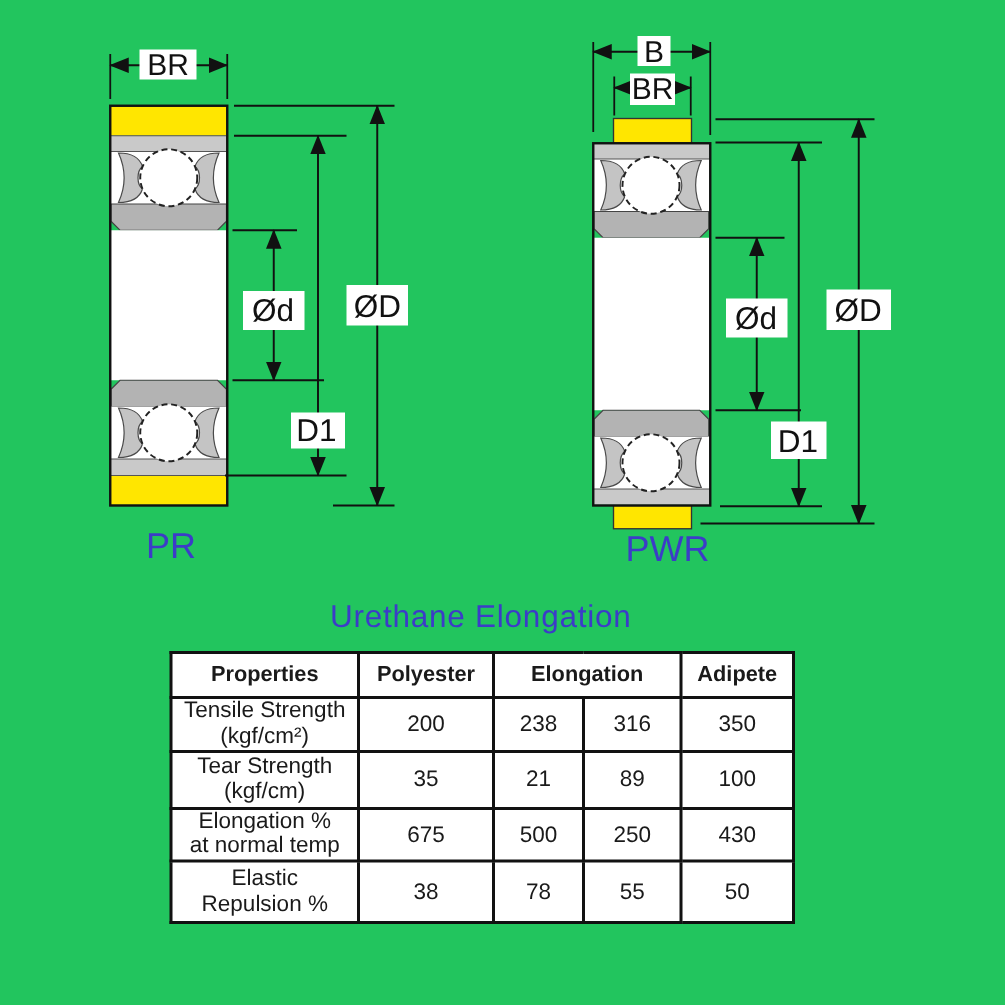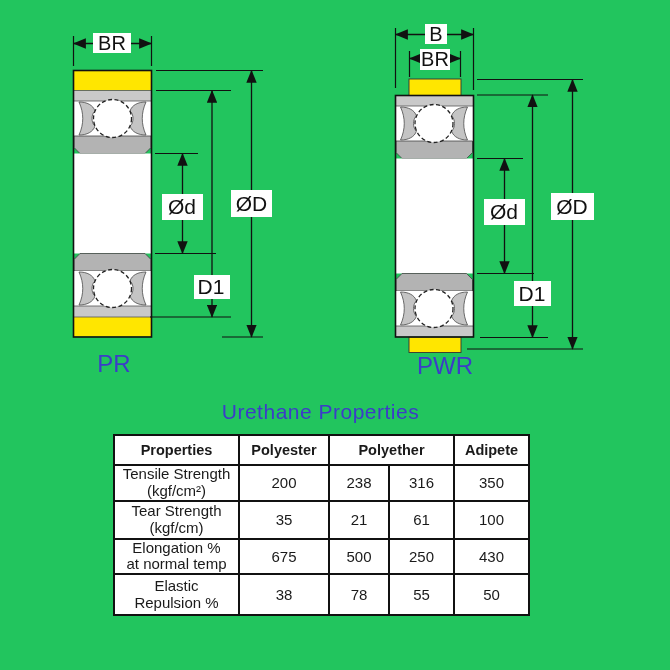--- a/index.html
+++ b/index.html
@@ -142,49 +142,49 @@
         <line x1="477" y1="158.5" x2="523" y2="158.5" stroke="#111" stroke-width="1.2"></line>
         <line x1="477" y1="273.5" x2="534" y2="273.5" stroke="#111" stroke-width="1.2"></line>
         <line x1="504.5" y1="158.5" x2="504.5" y2="273.5" stroke="#111" stroke-width="1.3" marker-start="url(#ah)" marker-end="url(#ah)"></line>
         <rect x="484" y="199" width="41" height="26" fill="#fff"></rect>
         <text x="504" y="219" text-anchor="middle" class="dimlabel">Ød</text>
       </g>
       <text x="445" y="374" text-anchor="middle" class="bluename">PWR</text>
     </g>
   </svg>
 
-  <div class="tbl-title">Urethane Properties</div>
+  <div class="tbl-title">Urethane Elongation</div>
 
   <table class="ptable">
     <colgroup>
         <col style="width:125px">
         <col style="width:90px">
         <col style="width:60px">
         <col style="width:65px">
         <col style="width:75px">
       </colgroup>
     <tbody>
         <tr style="height:30px">
       <th>Properties</th>
       <th>Polyester</th>
-      <th colspan="2">Polyether</th>
+      <th colspan="2">Elongation</th>
       <th>Adipete</th>
     </tr>
     <tr style="height:34px">
       <td class="rowlabel"><span>Tensile Strength</span><span class="l2">(kgf/cm²)</span></td>
       <td>200</td>
       <td>238</td>
       <td>316</td>
       <td>350</td>
     </tr>
     <tr style="height:38px">
       <td class="rowlabel"><span>Tear Strength</span><span class="l2">(kgf/cm)</span></td>
       <td>35</td>
       <td>21</td>
-      <td>61</td>
+      <td>89</td>
       <td>100</td>
     </tr>
     <tr style="height:35px">
       <td class="rowlabel"><span>Elongation %</span><span class="l2">at normal temp</span></td>
       <td>675</td>
       <td>500</td>
       <td>250</td>
       <td>430</td>
     </tr>
     <tr style="height:41px">

